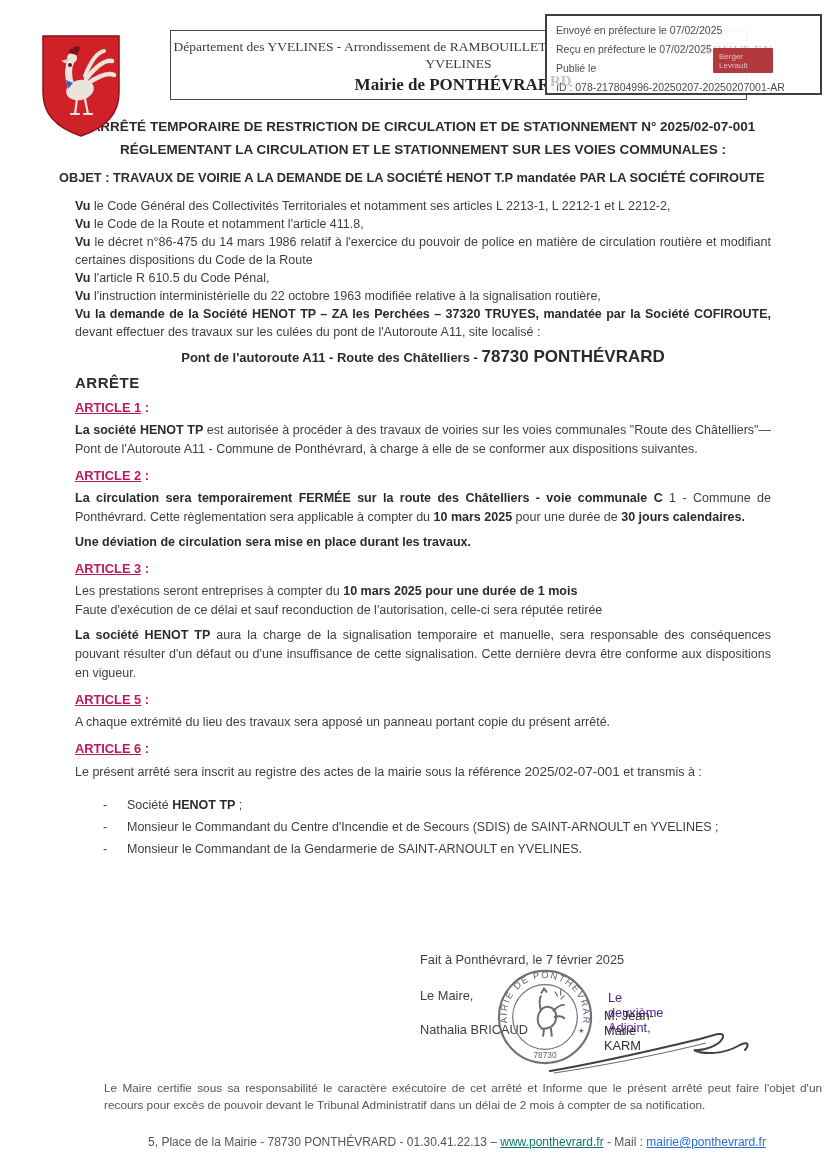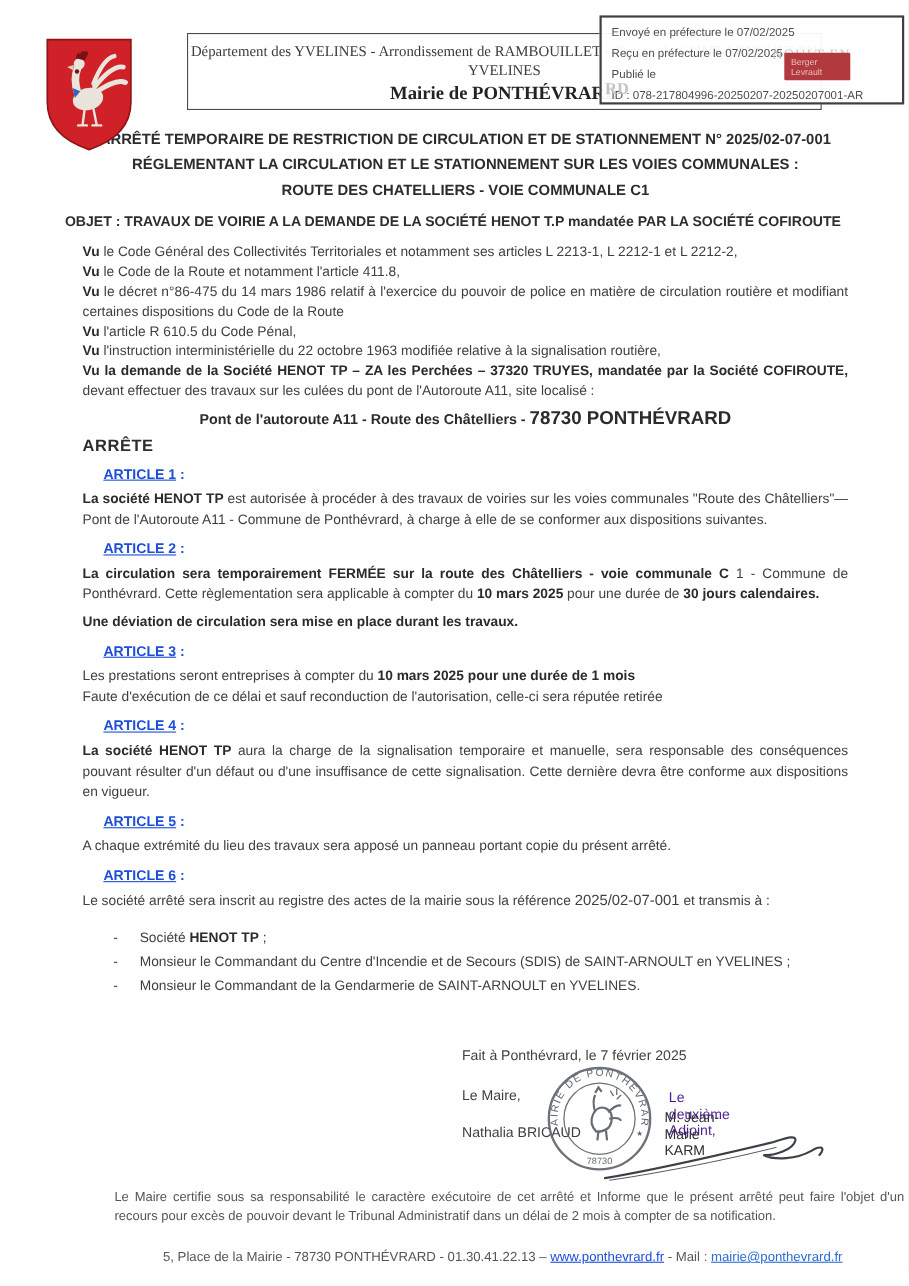--- a/index.html
+++ b/index.html
@@ -34,21 +34,21 @@
   
   .flow { padding:115px 55px 0 75px; }
   .title { text-align:center; font-weight:bold; color:#2c2c2c; font-size:13.5px; line-height:23px; }
   .objet { margin:9px 0 0 -16px; font-weight:bold; color:#2d2d2d; font-size:12.8px; }
   .visas { margin-top:12px; font-size:12.5px; line-height:18px; }
   .visa { text-align:justify; }
   .b { font-weight:bold; color:#2b2b2b; }
   .site-line { text-align:center; margin-top:6px; font-weight:bold; color:#2b2b2b; font-size:13px; }
   .site-big { font-size:17px; }
   .arrete { text-align:left; margin-top:7px; font-weight:bold; font-size:15px; letter-spacing:0.5px; color:#2d2d2d; }
-  .art-head { margin-top:9px; font-size:12.8px; font-weight:bold; color:#1d4ed8;margin-left:19px; }
+  .art-head { margin-top:9px; font-size:12.8px; font-weight:bold; color:#be185d; }
   .art-h { text-decoration:underline; }
   .art-p { margin-top:6px; font-size:12.5px; line-height:19px; text-align:justify; }
   .ref { font-size:13.5px; }
   .recips { list-style:none; margin:12px 0 0 28px; padding:0; font-size:12.5px; line-height:22px; }
   .recips li { display:flex; }
   .dash { width:24px; flex:0 0 24px; }
   
   .sig-block { position:absolute; left:0; top:945px; width:670px; height:130px; font-size:12.8px; }
   .sig-date { position:absolute; left:420px; top:7px; }
   .sig-role-left { position:absolute; left:420px; top:43px; }
@@ -104,21 +104,20 @@
       <div>Berger</div>
       <div>Levrault</div>
     </div>
   </div>
 
   <div class="flow">
 
     <div class="title">
       <div>ARRÊTÉ TEMPORAIRE DE RESTRICTION DE CIRCULATION ET DE STATIONNEMENT N° 2025/02-07-001</div>
       <div>RÉGLEMENTANT LA CIRCULATION ET LE STATIONNEMENT SUR LES VOIES COMMUNALES :</div>
-      <div>ROUTE DES CHATELLIERS - VOIE COMMUNALE C1</div>
     </div>
 
     <div class="objet">
       <span>OBJET :</span><span> TRAVAUX DE VOIRIE A LA DEMANDE DE LA SOCIÉTÉ HENOT T.P mandatée PAR LA SOCIÉTÉ COFIROUTE</span>
     </div>
 
     <div class="visas">
       <div class="visa"><span class="b">Vu</span><span> le Code Général des Collectivités Territoriales et notamment ses articles L 2213-1, L 2212-1 et L 2212-2,</span></div>
       <div class="visa"><span class="b">Vu</span><span> le Code de la Route et notamment l'article 411.8,</span></div>
       <div class="visa"><span class="b">Vu</span><span> le décret n°86-475 du 14 mars 1986 relatif à l'exercice du pouvoir de police en matière de circulation routière et modifiant certaines dispositions du Code de la Route</span></div>
@@ -141,28 +140,27 @@
       <span class="b">La circulation sera temporairement FERMÉE sur la route des Châtelliers - voie communale C</span><span> 1 - Commune de Ponthévrard. Cette règlementation sera applicable à compter du </span><span class="b">10 mars 2025</span><span> pour une durée de </span><span class="b">30 jours calendaires.</span>
     </div>
     <div class="art-p b">Une déviation de circulation sera mise en place durant les travaux.</div>
 
     <div class="art-head"><span class="art-h">ARTICLE 3</span><span> :</span></div>
     <div class="art-p">
       <span>Les prestations seront entreprises à compter du </span><span class="b">10 mars 2025 pour une durée de 1 mois</span><br>
       <span>Faute d'exécution de ce délai et sauf reconduction de l'autorisation, celle-ci sera réputée retirée</span>
     </div>
 
-    <div class="art-head"><span class="art-h">ARTICLE 4</span><span> :</span></div>
     <div class="art-p"><span class="b">La société HENOT TP</span><span> aura la charge de la signalisation temporaire et manuelle, sera responsable des conséquences pouvant résulter d'un défaut ou d'une insuffisance de cette signalisation. Cette dernière devra être conforme aux dispositions en vigueur.</span></div>
 
     <div class="art-head"><span class="art-h">ARTICLE 5</span><span> :</span></div>
     <div class="art-p">A chaque extrémité du lieu des travaux sera apposé un panneau portant copie du présent arrêté.</div>
 
     <div class="art-head"><span class="art-h">ARTICLE 6</span><span> :</span></div>
-    <div class="art-p"><span>Le société arrêté sera inscrit au registre des actes de la mairie sous la référence </span><span class="ref">2025/02-07-001</span><span> et transmis à :</span></div>
+    <div class="art-p"><span>Le présent arrêté sera inscrit au registre des actes de la mairie sous la référence </span><span class="ref">2025/02-07-001</span><span> et transmis à :</span></div>
 
     <ul class="recips">
       <li>
           <span class="dash">-</span>
           <span><span>Société </span><span class="b">HENOT TP</span><span> ;</span></span>
         </li>
       <li>
           <span class="dash">-</span>
           <span>Monsieur le Commandant du Centre d'Incendie et de Secours (SDIS) de SAINT-ARNOULT en YVELINES ;</span>
         </li>
@@ -207,17 +205,17 @@
       <svg viewBox="0 0 212 52" width="212" height="52">
         <path d="M2,48 C50,40 110,26 152,16 C166,12 176,8 175,14 C173,22 156,28 146,27 C156,32 176,31 190,23 C198,18 203,20 197,27" fill="none" stroke="#3c4148" stroke-width="2" stroke-linecap="round"></path>
         <path d="M6,50 C60,42 118,30 158,20" fill="none" stroke="#3c4148" stroke-width="0.8"></path>
       </svg>
     </div>
   </div>
 
   <div class="footer">
     <div class="footer-cert">Le Maire certifie sous sa responsabilité le caractère exécutoire de cet arrêté et Informe que le présent arrêté peut faire l'objet d'un recours pour excès de pouvoir devant le Tribunal Administratif dans un délai de 2 mois à compter de sa notification.</div>
     <div class="footer-addr">
-      <span>5, Place de la Mairie - 78730 PONTHÉVRARD - 01.30.41.22.13 – </span><a href="#" style="color:#1d4ed8">www.ponthevrard.fr</a><span> - Mail : </span><a href="#" style="color:#2b6cd4">mairie@ponthevrard.fr</a>
+      <span>5, Place de la Mairie - 78730 PONTHÉVRARD - 01.30.41.22.13 – </span><a href="#" style="color:#0f766e">www.ponthevrard.fr</a><span> - Mail : </span><a href="#" style="color:#2b6cd4">mairie@ponthevrard.fr</a>
     </div>
   </div>
 
 </div>
 
 </body></html>

